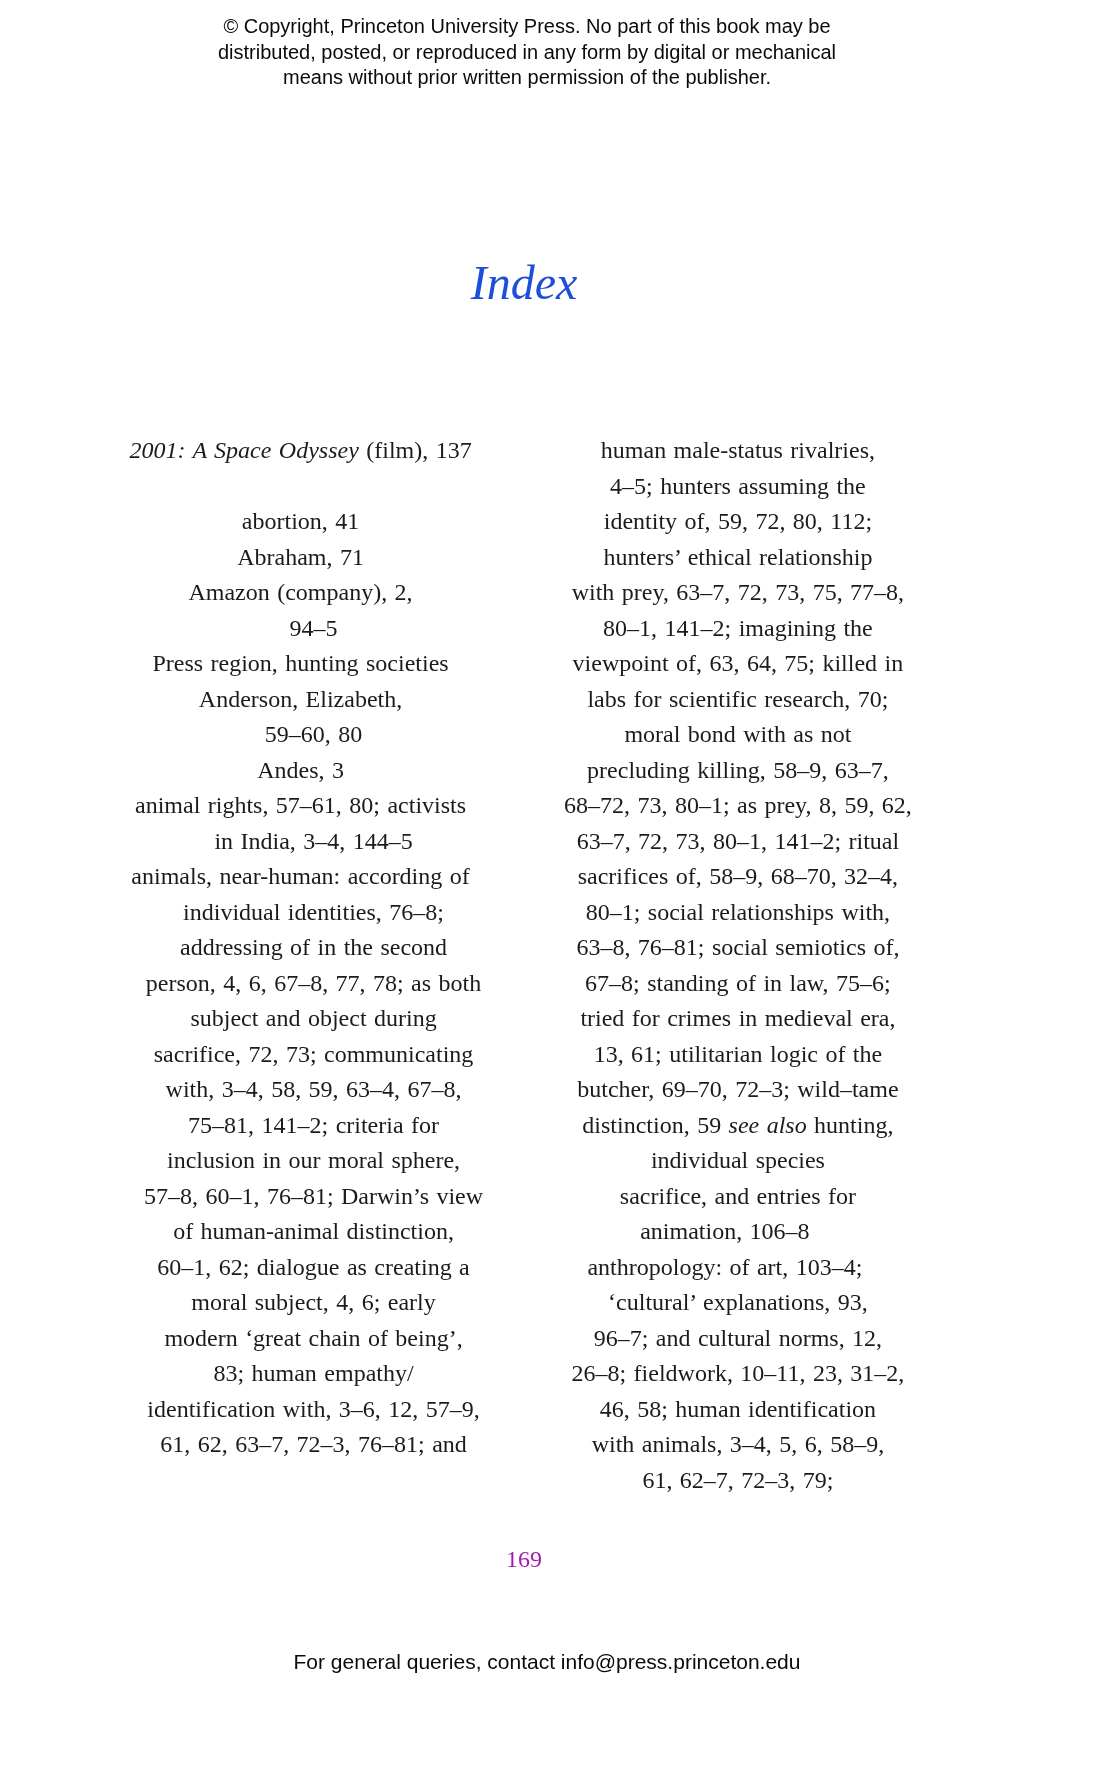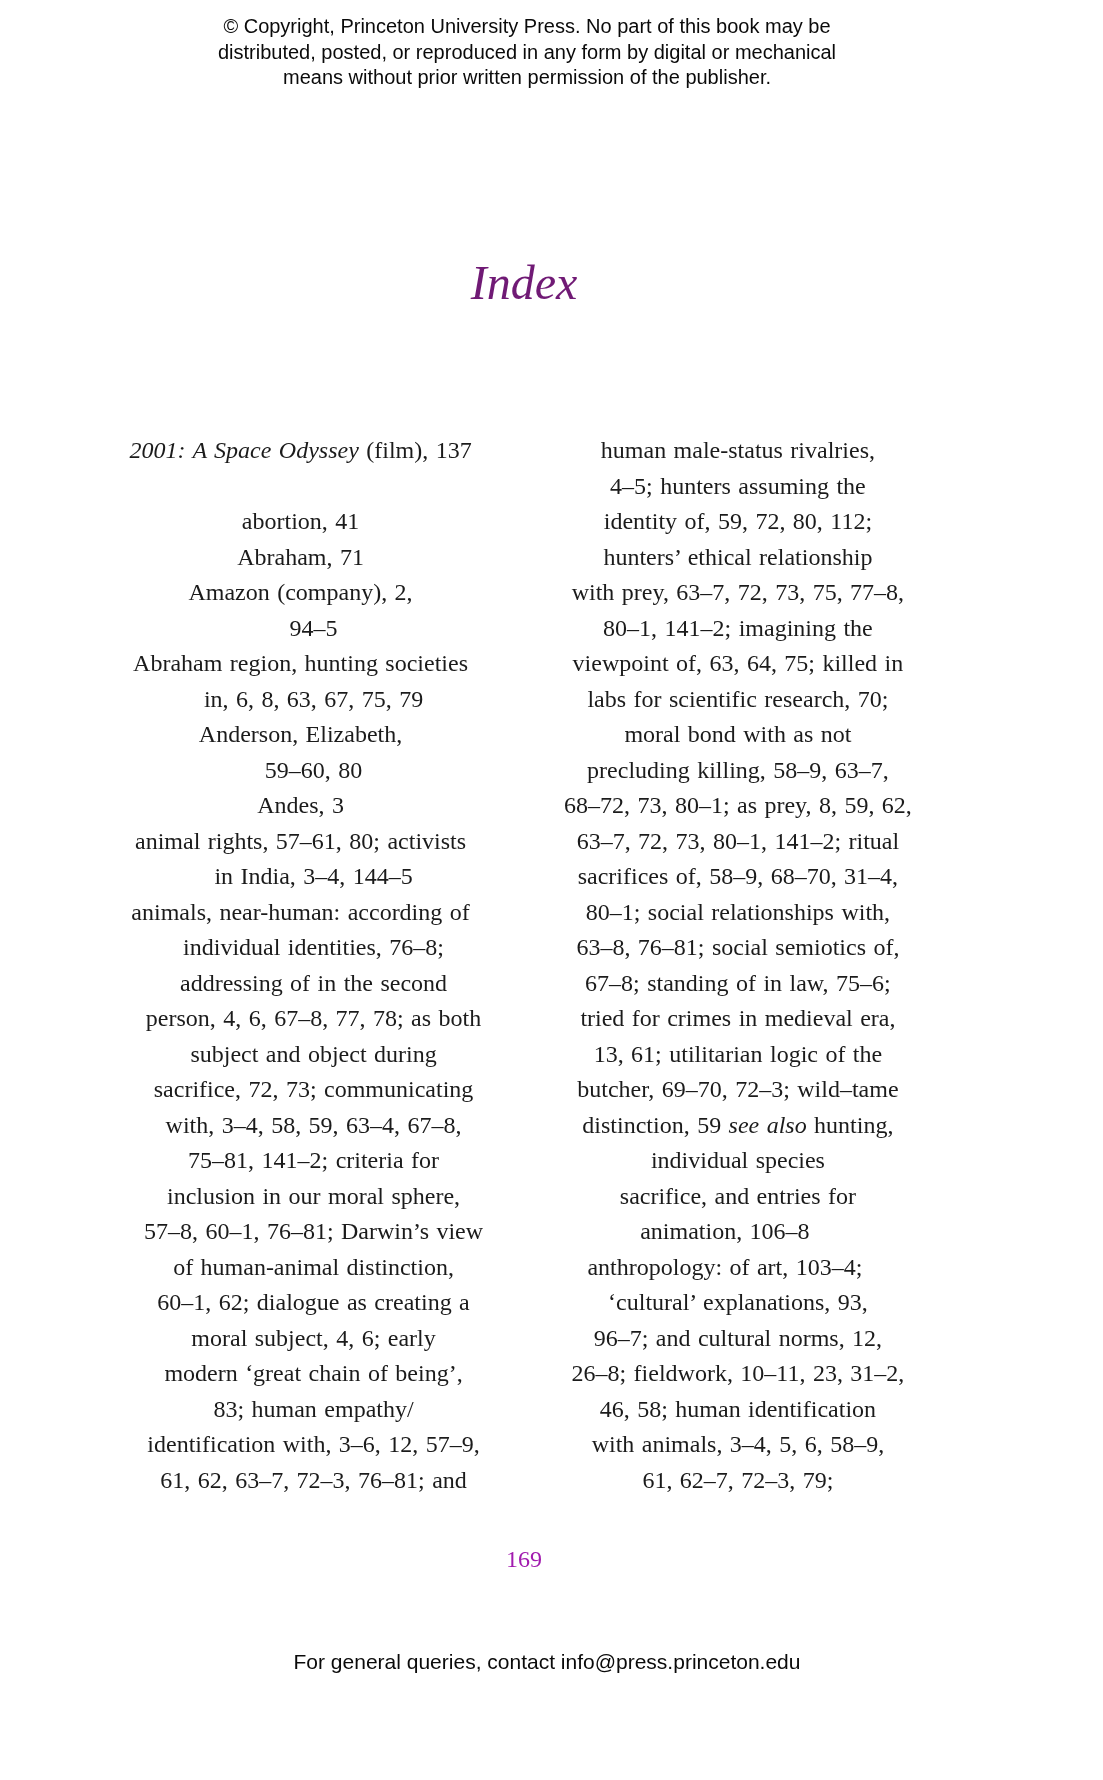--- a/index.html
+++ b/index.html
@@ -20,21 +20,21 @@
     white-space:pre-line;
   }
   .title {
     position:absolute;
     top:255px; left:118px; width:812px;
     margin:0;
     font-family:"Liberation Serif", serif;
     font-style:italic;
     font-weight:400;
     font-size:48px;
-    color:#701a75;
+    color:#1d4ed8;
     text-align:center;
   }
   .col {
     position:absolute;
     top:433px;
     font-family:"Liberation Serif", serif;
     font-size:24px;
     color:#1b1b1b;
   }
   .col-left  { left:118px; }
@@ -75,22 +75,21 @@
 
   <h1 class="title">Index</h1>
 
   <div class="col col-left">
       <div class="line"><span class="it">2001: A Space Odyssey</span><span> (film), 137</span></div>
       <div class="line"></div>
       <div class="line"><span>abortion, 41</span></div>
       <div class="line"><span>Abraham, 71</span></div>
       <div class="line"><span>Amazon (company), 2,</span></div>
       <div class="line ind"><span>94–5</span></div>
-      <div class="line"><span>Abraham region, hunting societies</span></div>
-      <div class="line ind"><span>in, 6, 8, 63, 67, 75, 79</span></div>
+      <div class="line"><span>Press region, hunting societies</span></div>
       <div class="line"><span>Anderson, Elizabeth,</span></div>
       <div class="line ind"><span>59–60, 80</span></div>
       <div class="line"><span>Andes, 3</span></div>
       <div class="line"><span>animal rights, 57–61, 80; activists</span></div>
       <div class="line ind"><span>in India, 3–4, 144–5</span></div>
       <div class="line"><span>animals, near-human: according of</span></div>
       <div class="line ind"><span>individual identities, 76–8;</span></div>
       <div class="line ind"><span>addressing of in the second</span></div>
       <div class="line ind"><span>person, 4, 6, 67–8, 77, 78; as both</span></div>
       <div class="line ind"><span>subject and object during</span></div>
@@ -114,21 +113,21 @@
       <div class="line ind"><span>identity of, 59, 72, 80, 112;</span></div>
       <div class="line ind"><span>hunters’ ethical relationship</span></div>
       <div class="line ind"><span>with prey, 63–7, 72, 73, 75, 77–8,</span></div>
       <div class="line ind"><span>80–1, 141–2; imagining the</span></div>
       <div class="line ind"><span>viewpoint of, 63, 64, 75; killed in</span></div>
       <div class="line ind"><span>labs for scientific research, 70;</span></div>
       <div class="line ind"><span>moral bond with as not</span></div>
       <div class="line ind"><span>precluding killing, 58–9, 63–7,</span></div>
       <div class="line ind"><span>68–72, 73, 80–1; as prey, 8, 59, 62,</span></div>
       <div class="line ind"><span>63–7, 72, 73, 80–1, 141–2; ritual</span></div>
-      <div class="line ind"><span>sacrifices of, 58–9, 68–70, 31–4,</span></div>
+      <div class="line ind"><span>sacrifices of, 58–9, 68–70, 32–4,</span></div>
       <div class="line ind"><span>80–1; social relationships with,</span></div>
       <div class="line ind"><span>63–8, 76–81; social semiotics of,</span></div>
       <div class="line ind"><span>67–8; standing of in law, 75–6;</span></div>
       <div class="line ind"><span>tried for crimes in medieval era,</span></div>
       <div class="line ind"><span>13, 61; utilitarian logic of the</span></div>
       <div class="line ind"><span>butcher, 69–70, 72–3; wild–tame</span></div>
       <div class="line ind"><span>distinction, 59 </span><span class="it">see also</span><span> hunting,</span></div>
       <div class="line ind"><span>individual species</span></div>
       <div class="line ind"><span>sacrifice, and entries for</span></div>
       <div class="line"><span>animation, 106–8</span></div>

